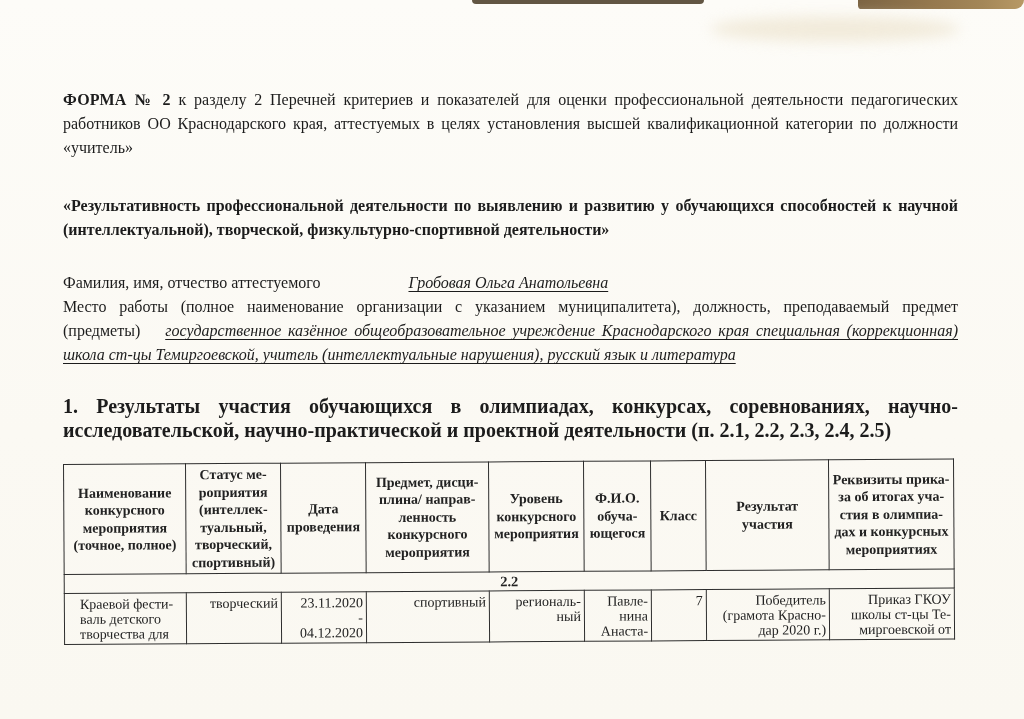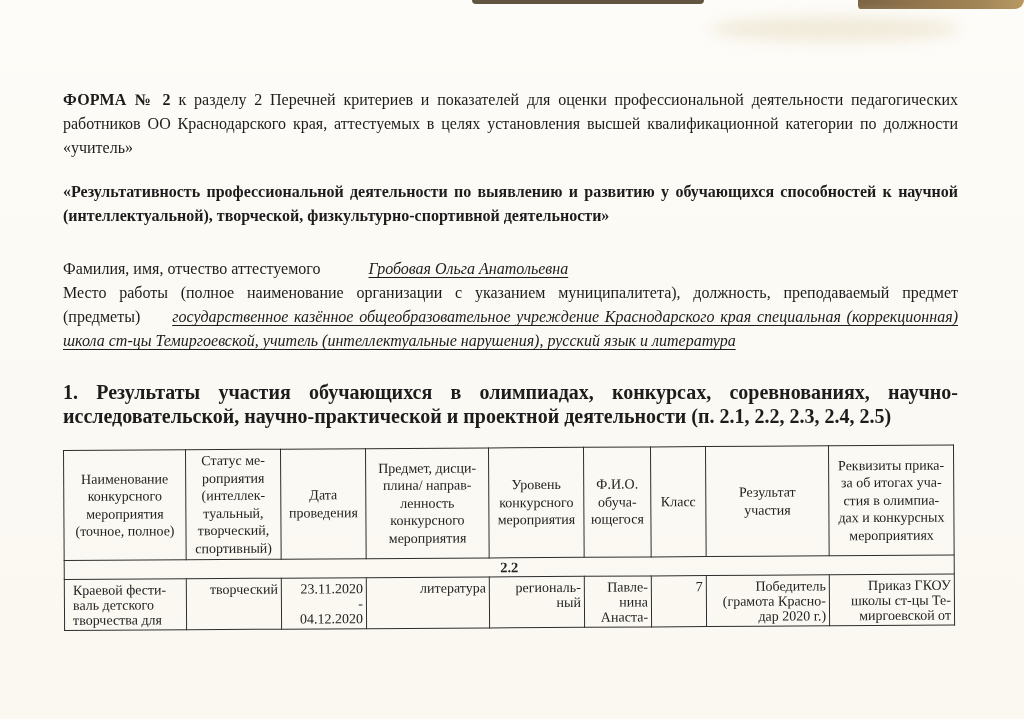--- a/index.html
+++ b/index.html
@@ -45,21 +45,21 @@
 
   .form-intro {
     margin-top: 88px;
     font-size: 16px;
     line-height: 24px;
     text-align: justify;
   }
   .form-intro b { letter-spacing: .2px; }
 
   .results-heading {
-    margin-top: 20px;
+    margin-top: 34px;
     font-weight: bold;
     font-size: 16px;
     line-height: 24px;
     text-align: justify;
   }
   .mandatory-note {
     font-weight: normal;
     font-size: 16px;
     line-height: 24px;
   }
@@ -67,23 +67,23 @@
   .attestee {
     margin-top: 29px;
     font-size: 16px;
     line-height: 24px;
   }
   .filled {
     font-style: italic;
     text-decoration: underline;
     text-underline-offset: 3px;
   }
-  .name-value { margin-left: 48px; }
+  .name-value { margin-left: 88px; }
   .work-para { text-align: justify; }
-  .work-value { margin-left: 32px; }
+  .work-value { margin-left: 25px; }
 
   .section-1 {
     margin-top: 27px;
     font-weight: bold;
     font-size: 20px;
     line-height: 24px;
     text-align: justify;
   }
 
   .table-tilt {
@@ -98,41 +98,41 @@
     font-size: 14px;
     color: #222;
   }
   table.results th, table.results td {
     border: 1px solid #2e2e2e;
     padding: 2px 3px;
     white-space: pre-line;
     overflow: hidden;
   }
   table.results thead th {
-    font-weight: normal;
+    font-weight: bold;
     text-align: center;
     vertical-align: middle;
     line-height: 17.5px;
     height: 100px;
   }
   tr.code-row td {
     font-weight: bold;
     text-align: center;
     line-height: 16px;
     padding: 1px;
     font-size: 14.5px;
   }
   tr.data-row td {
     vertical-align: top;
     text-align: right;
     line-height: 15px;
     height: 43px;
     padding-top: 3px;
   }
-  tr.data-row td.cell-left { text-align: left; padding-left: 8px; }
+  tr.data-row td.cell-left { text-align: left; padding-left: 15px; }
 </style>
 </head>
 <body>
 
 <div class="page">
 
   <div class="strip-a"></div>
   <div class="strip-b"></div>
   <div class="smudge"></div>
 
@@ -204,21 +204,21 @@
             <td colspan="9">2.2</td>
           </tr>
           <tr class="data-row">
             <td class="cell-left">Краевой фести-
 валь детского
 творчества для</td>
             <td>творческий</td>
             <td>23.11.2020
 -
 04.12.2020</td>
-            <td>литература</td>
+            <td>спортивный</td>
             <td>региональ-
 ный</td>
             <td>Павле-
 нина
 Анаста-</td>
             <td>7</td>
             <td>Победитель
 (грамота Красно-
 дар 2020 г.)</td>
             <td>Приказ ГКОУ

